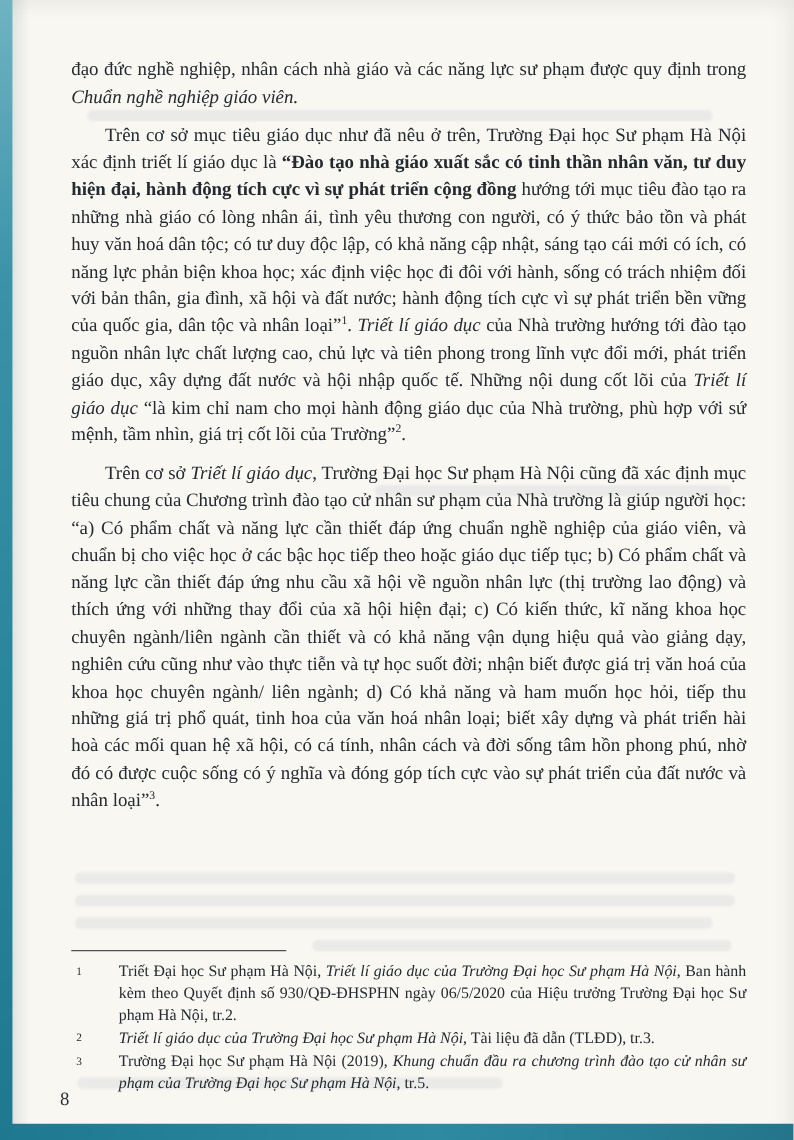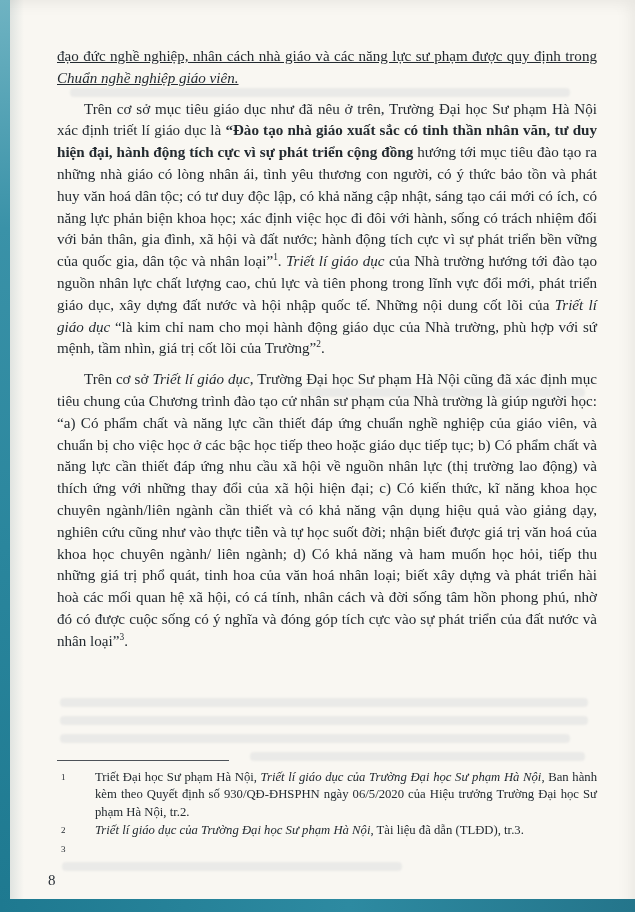--- a/index.html
+++ b/index.html
@@ -27,21 +27,21 @@
   }
   .band-shadow{
     position:absolute;left:10px;top:0;bottom:0;width:14px;
     background:linear-gradient(90deg,rgba(40,90,100,0.12),rgba(40,90,100,0));
   }
   .content{
     position:absolute;top:46px;left:57px;width:540px;
     font-size:15.1px;line-height:21.8px;text-align:justify;
   }
   .para{margin:0 0 9px 0;text-indent:27px;}
-  .para.no-indent{text-indent:0;text-decoration:underline;}
+  .para.no-indent{text-indent:0;}
   .b{font-weight:bold;}
   .i{font-style:italic;}
   sup{font-size:0.62em;line-height:0;vertical-align:super;}
   .footnotes{
     position:absolute;left:57px;width:540px;top:760px;
   }
   .fn-rule{
     width:172px;height:0;border-top:1.3px solid #4d5258;margin:0 0 8px 0;
   }
   .fn{
@@ -89,20 +89,21 @@
       <span class="fn-text"><span>Triết Đại học Sư phạm Hà Nội, </span><span class="i">Triết lí giáo dục của Trường Đại học Sư phạm Hà Nội</span><span>, Ban hành kèm theo Quyết định số 930/QĐ-ĐHSPHN ngày 06/5/2020 của Hiệu trưởng Trường Đại học Sư phạm Hà Nội, tr.2.</span></span>
     </div>
 
     <div class="fn">
       <span class="fn-marker">2</span>
       <span class="fn-text"><span class="i">Triết lí giáo dục của Trường Đại học Sư phạm Hà Nội</span><span>, Tài liệu đã dẫn (TLĐD), tr.3.</span></span>
     </div>
 
     <div class="fn">
       <span class="fn-marker">3</span>
+      <span class="fn-text"><span>Trường Đại học Sư phạm Hà Nội (2019), </span><span class="i">Khung chuẩn đầu ra chương trình đào tạo cử nhân sư phạm của Trường Đại học Sư phạm Hà Nội</span><span>, tr.5.</span></span>
     </div>
   </div>
 
   <div class="page-number">8</div>
 
   <div class="band-shadow"></div>
   <div class="left-band"></div>
   <div class="bottom-band"></div>
 
 </div>

